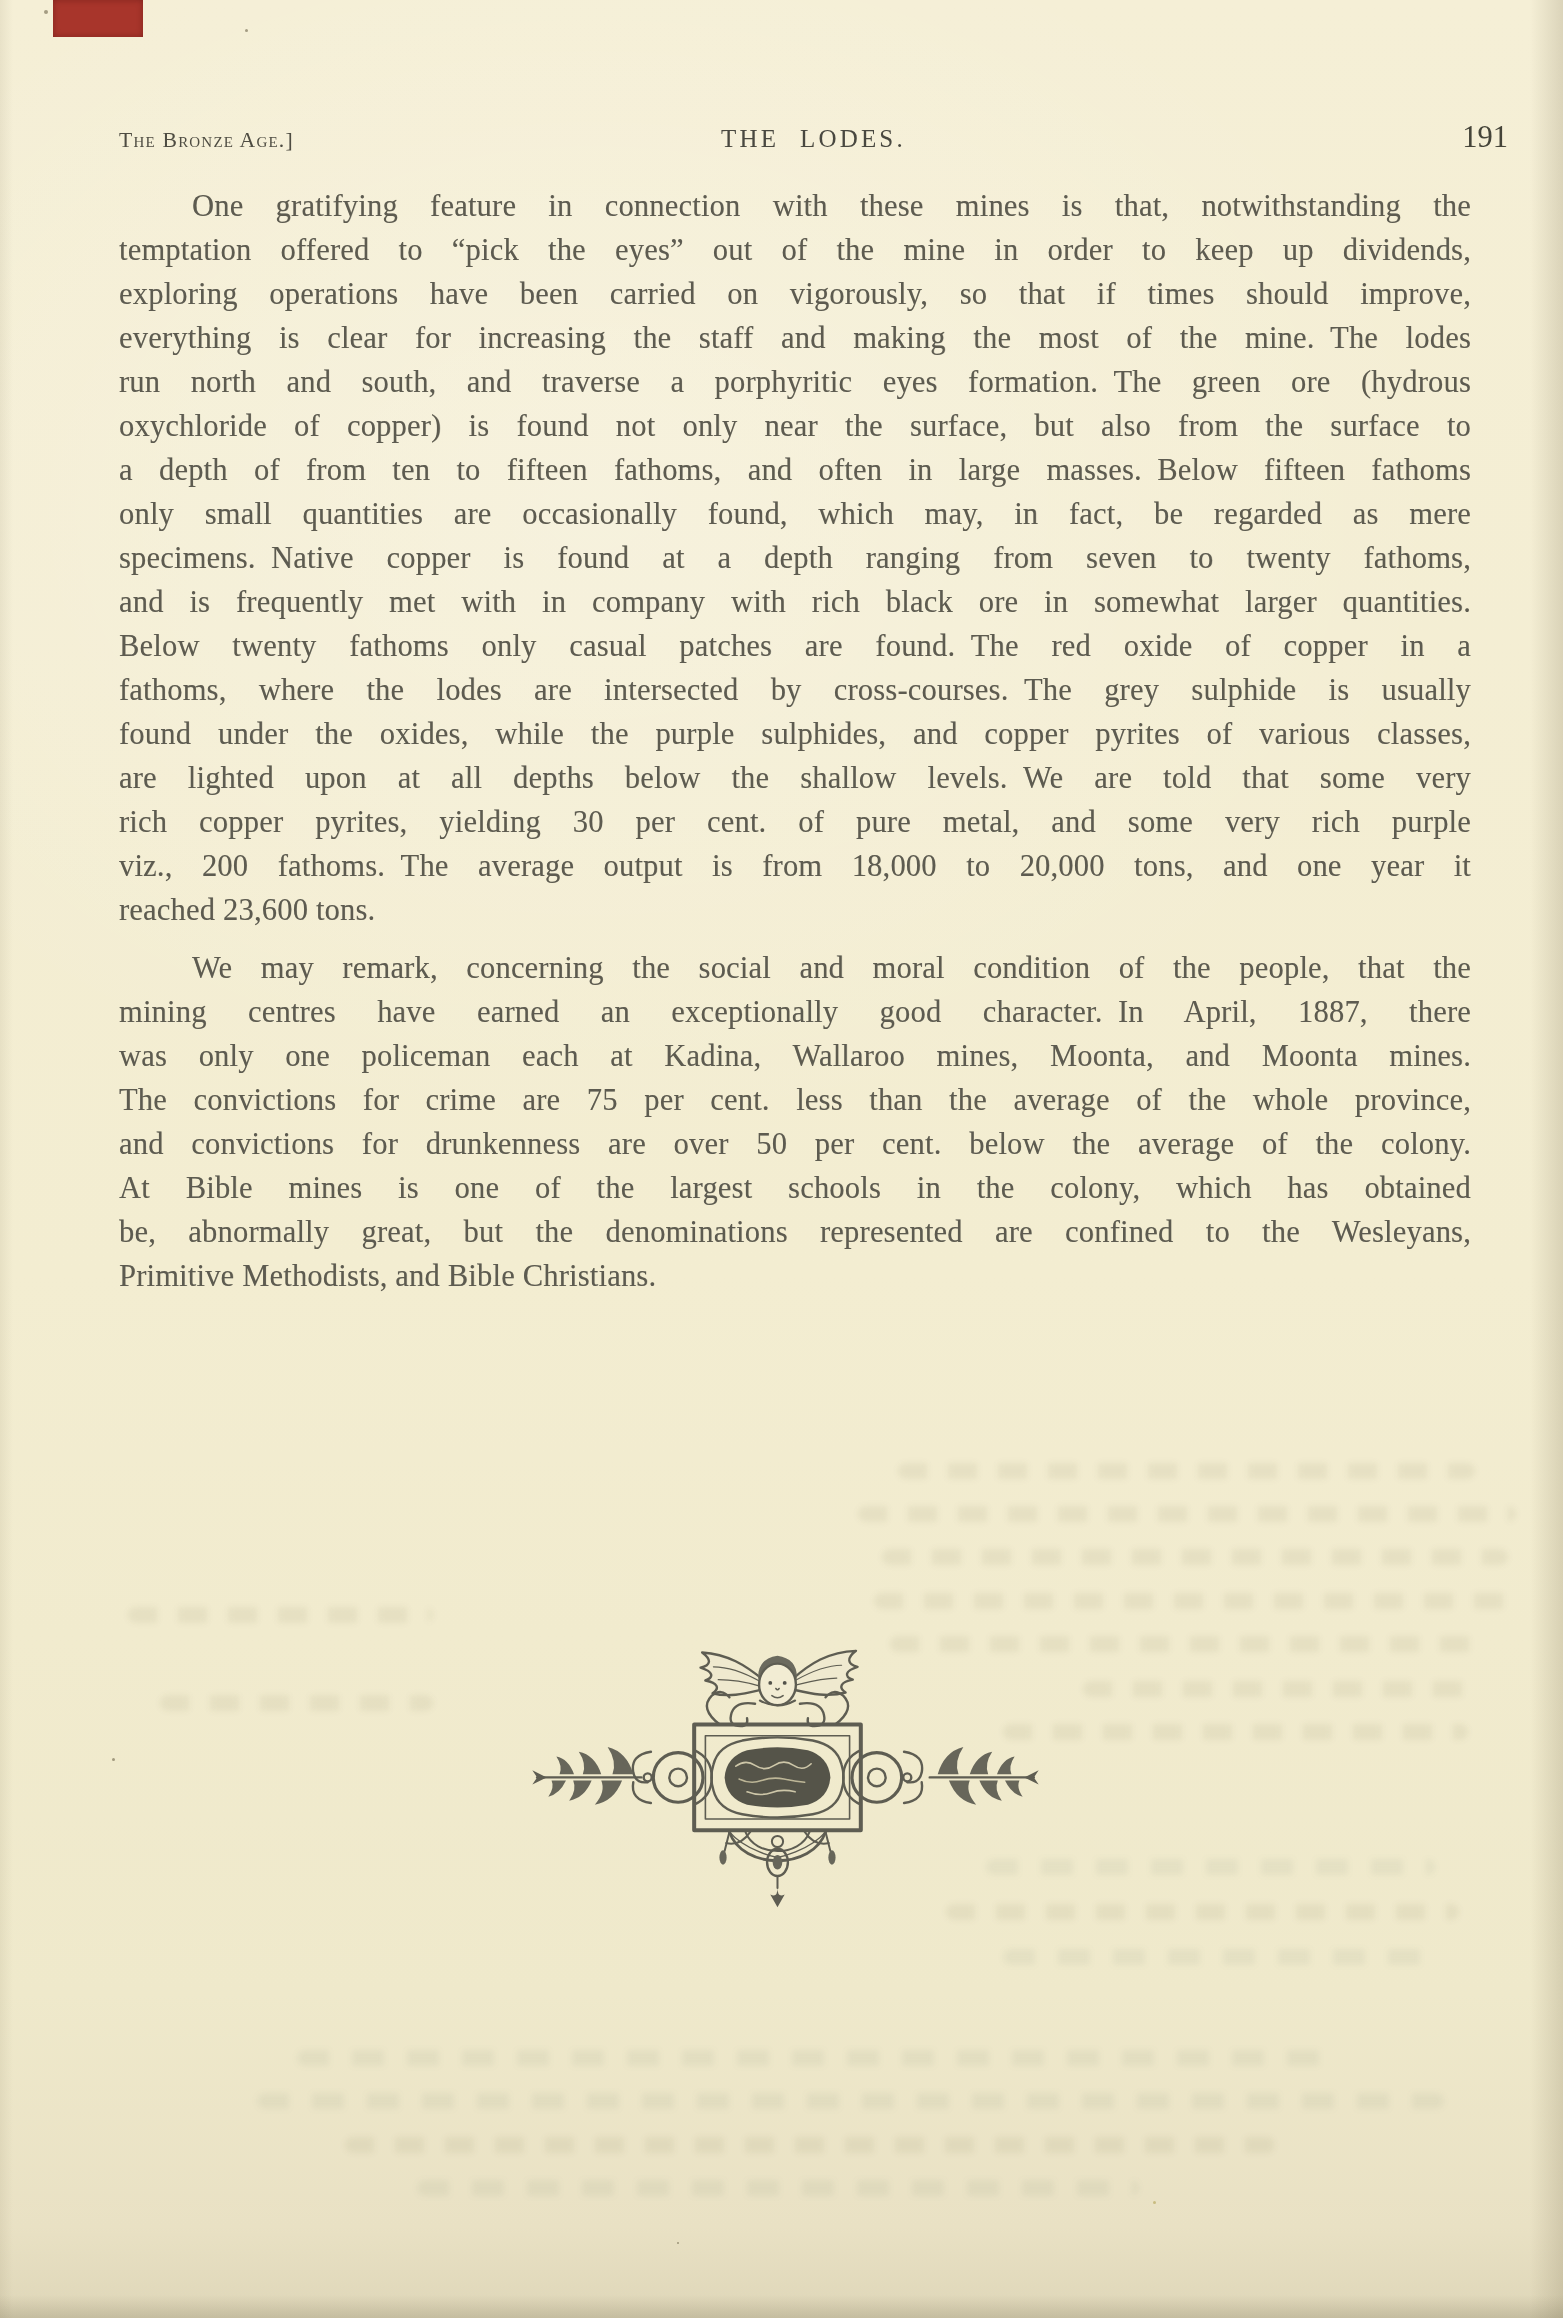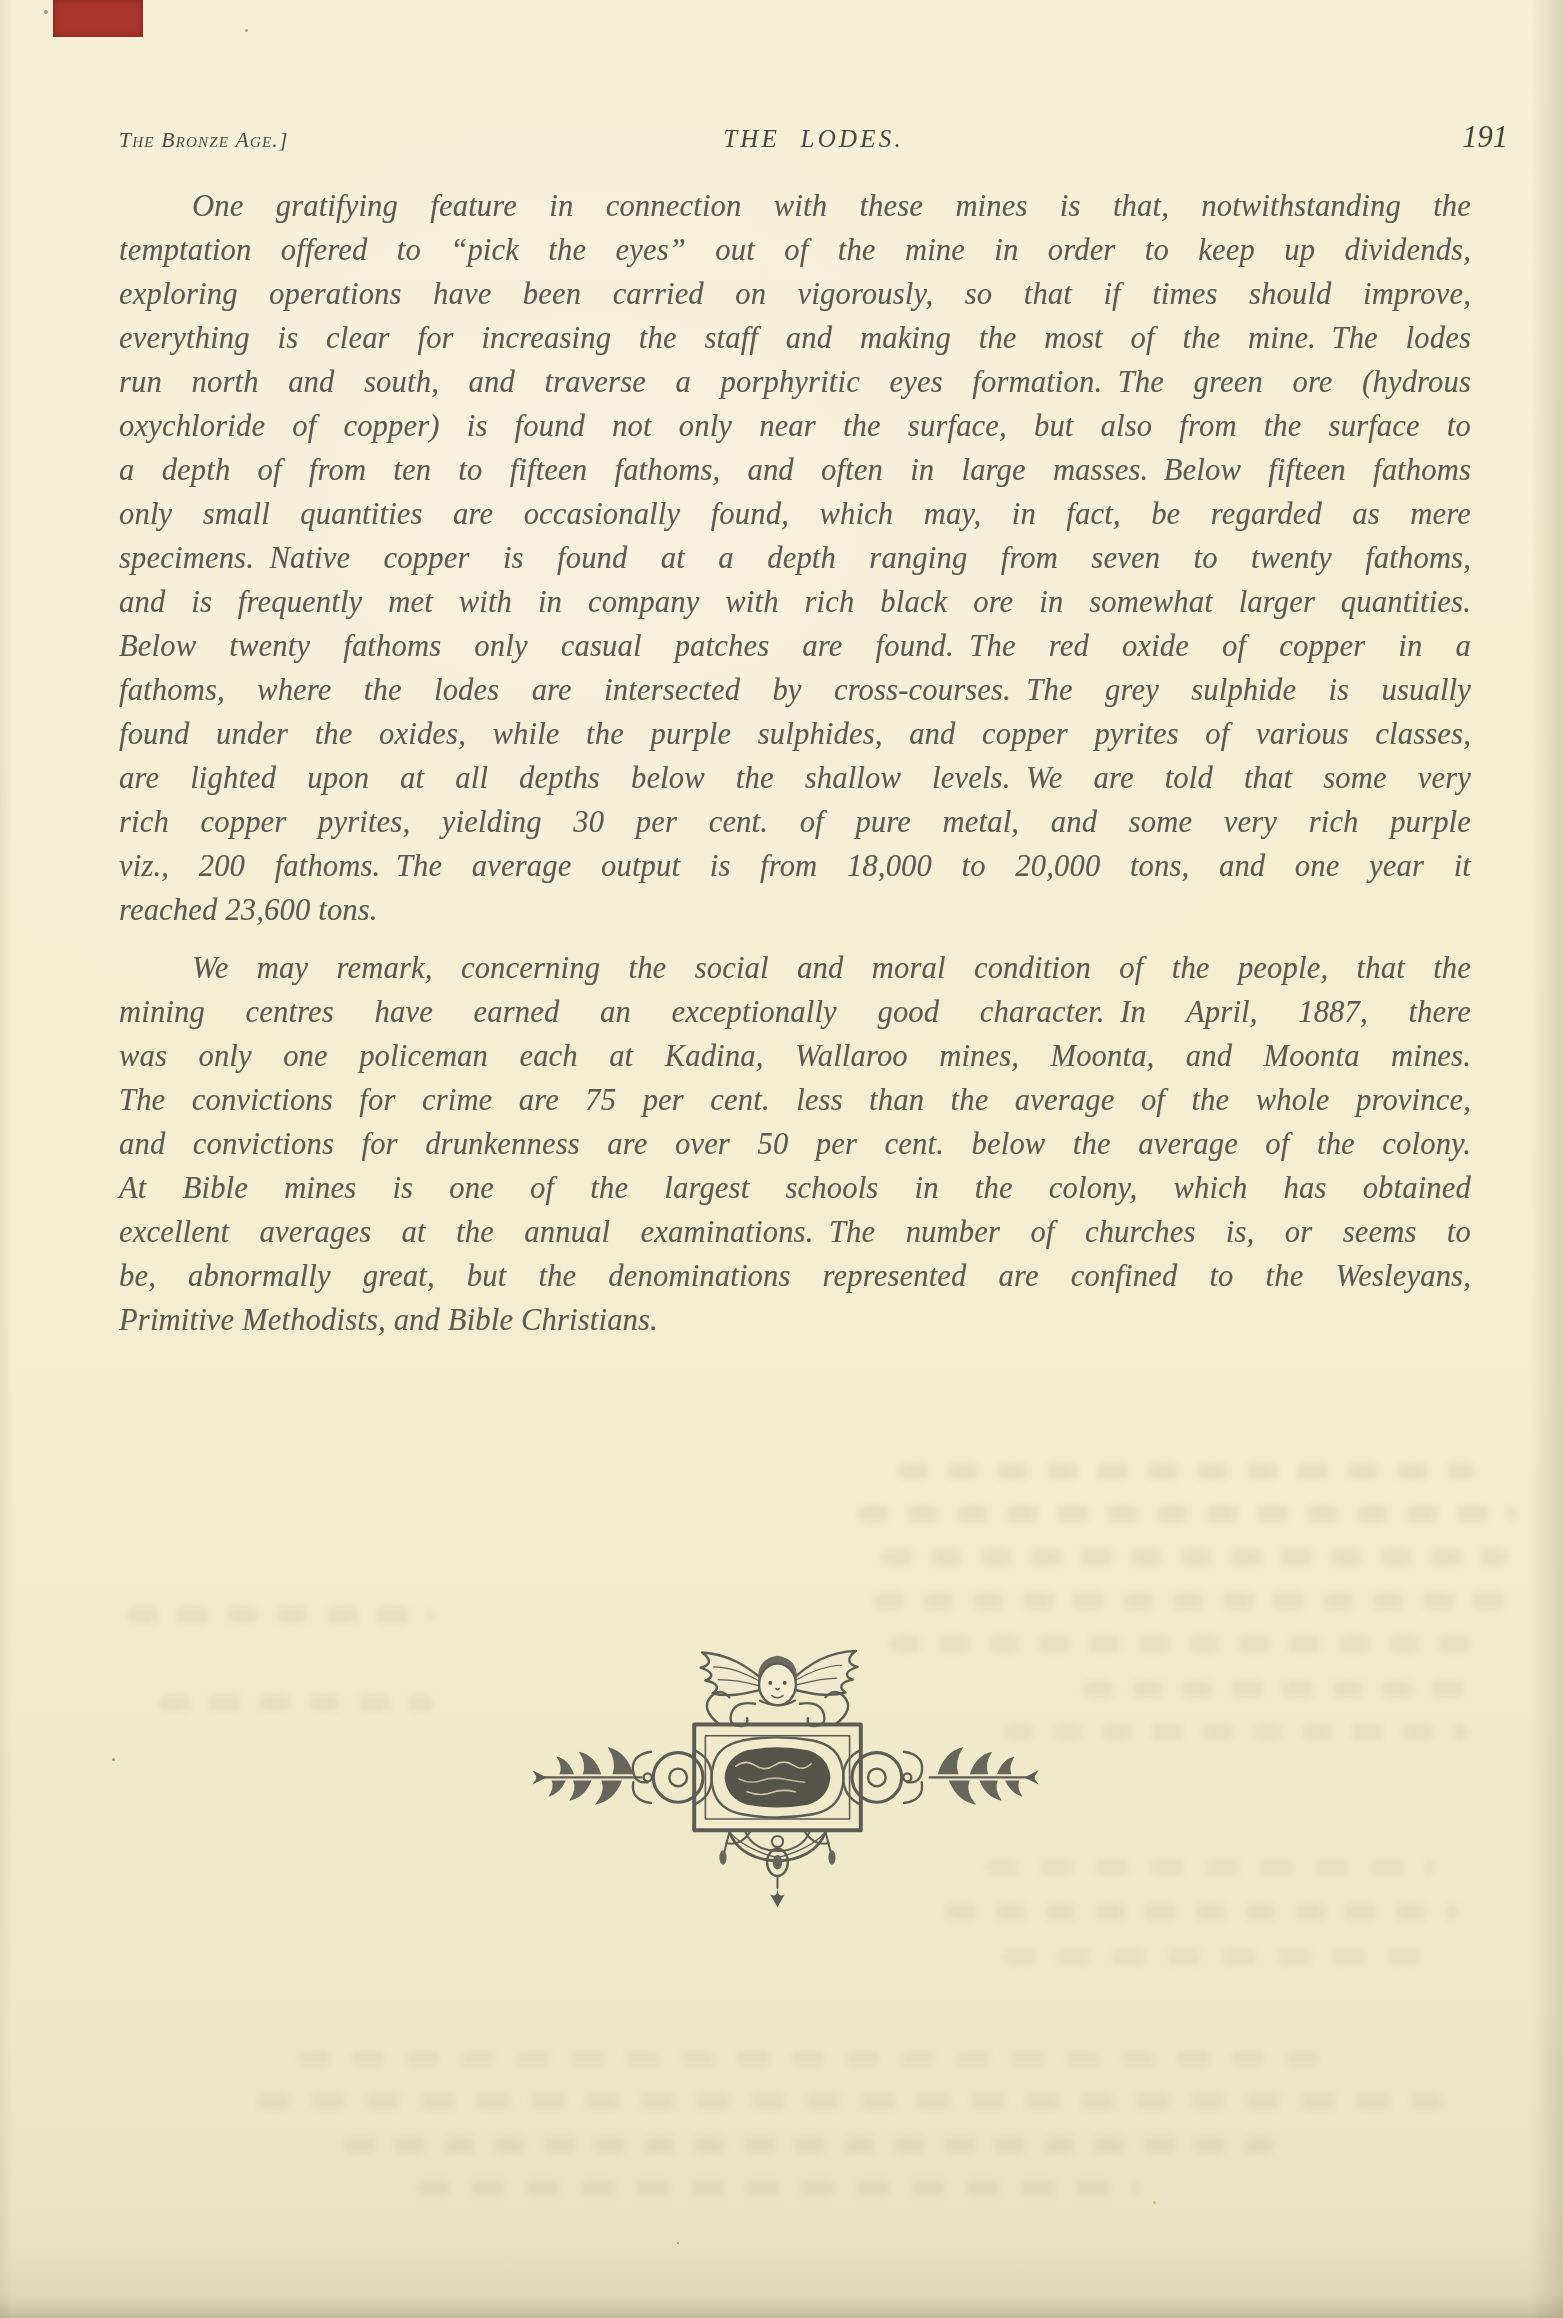--- a/index.html
+++ b/index.html
@@ -4,21 +4,20 @@
 <style>
   html,body{margin:0;padding:0;background:#888;}
   .page{
     position:relative;
     width:1564px;height:2319px;
     overflow:hidden;
     font-family:"Liberation Serif","DejaVu Serif",serif;
     background:
       radial-gradient(1203px 882px at 38% 22%, rgba(255,255,255,.22), rgba(255,255,255,0) 72%),
       linear-gradient(180deg,#f5efd6 0%,#f3edd1 55%,#efe9cb 86%,#e9e1c4 96%,#ded6b8 100%);
-    font-style: italic;
   }
   .edge-right{position:absolute;top:0;right:0;width:34px;height:100%;
     background:linear-gradient(90deg,rgba(120,108,78,0),rgba(110,98,68,.20));}
   .edge-left{position:absolute;top:0;left:0;width:13px;height:100%;
     background:linear-gradient(90deg,rgba(120,108,78,.10),rgba(120,108,78,0));}
   .edge-bottom{position:absolute;left:0;bottom:0;width:100%;height:24px;
     background:linear-gradient(180deg,rgba(100,92,66,0),rgba(100,92,66,.22));}
   .red-mark{position:absolute;left:53px;top:0;width:90px;height:37px;
     background:#a8352b;box-shadow:inset 0 0 6.4px rgba(60,10,8,.35);}
   .header{position:absolute;top:120px;left:90px;width:1418px;
@@ -72,21 +71,20 @@
         <div class="tline">viz., 200 fathoms. The average output is from 18,000 to 20,000 tons, and one year it</div>
         <div class="tline tlast">reached 23,600 tons.</div>
       </div>
     <div class="para para2">
         <div class="tline tfirst">We may remark, concerning the social and moral condition of the people, that the</div>
         <div class="tline">mining centres have earned an exceptionally good character. In April, 1887, there</div>
         <div class="tline">was only one policeman each at Kadina, Wallaroo mines, Moonta, and Moonta mines.</div>
         <div class="tline">The convictions for crime are 75 per cent. less than the average of the whole province,</div>
         <div class="tline">and convictions for drunkenness are over 50 per cent. below the average of the colony.</div>
         <div class="tline">At Bible mines is one of the largest schools in the colony, which has obtained</div>
-        <div class="tline">excellent averages at the annual examinations. The number of churches is, or seems to</div>
         <div class="tline">be, abnormally great, but the denominations represented are confined to the Wesleyans,</div>
         <div class="tline tlast">Primitive Methodists, and Bible Christians.</div>
       </div>
   </div>
 
   <div class="smudge" style="left:898px;top:1463px;width:577px"></div>
   <div class="smudge" style="left:858px;top:1506px;width:658px"></div>
   <div class="smudge" style="left:882px;top:1549px;width:626px"></div>
   <div class="smudge" style="left:874px;top:1593px;width:642px"></div>
   <div class="smudge" style="left:128px;top:1607px;width:305px"></div>

